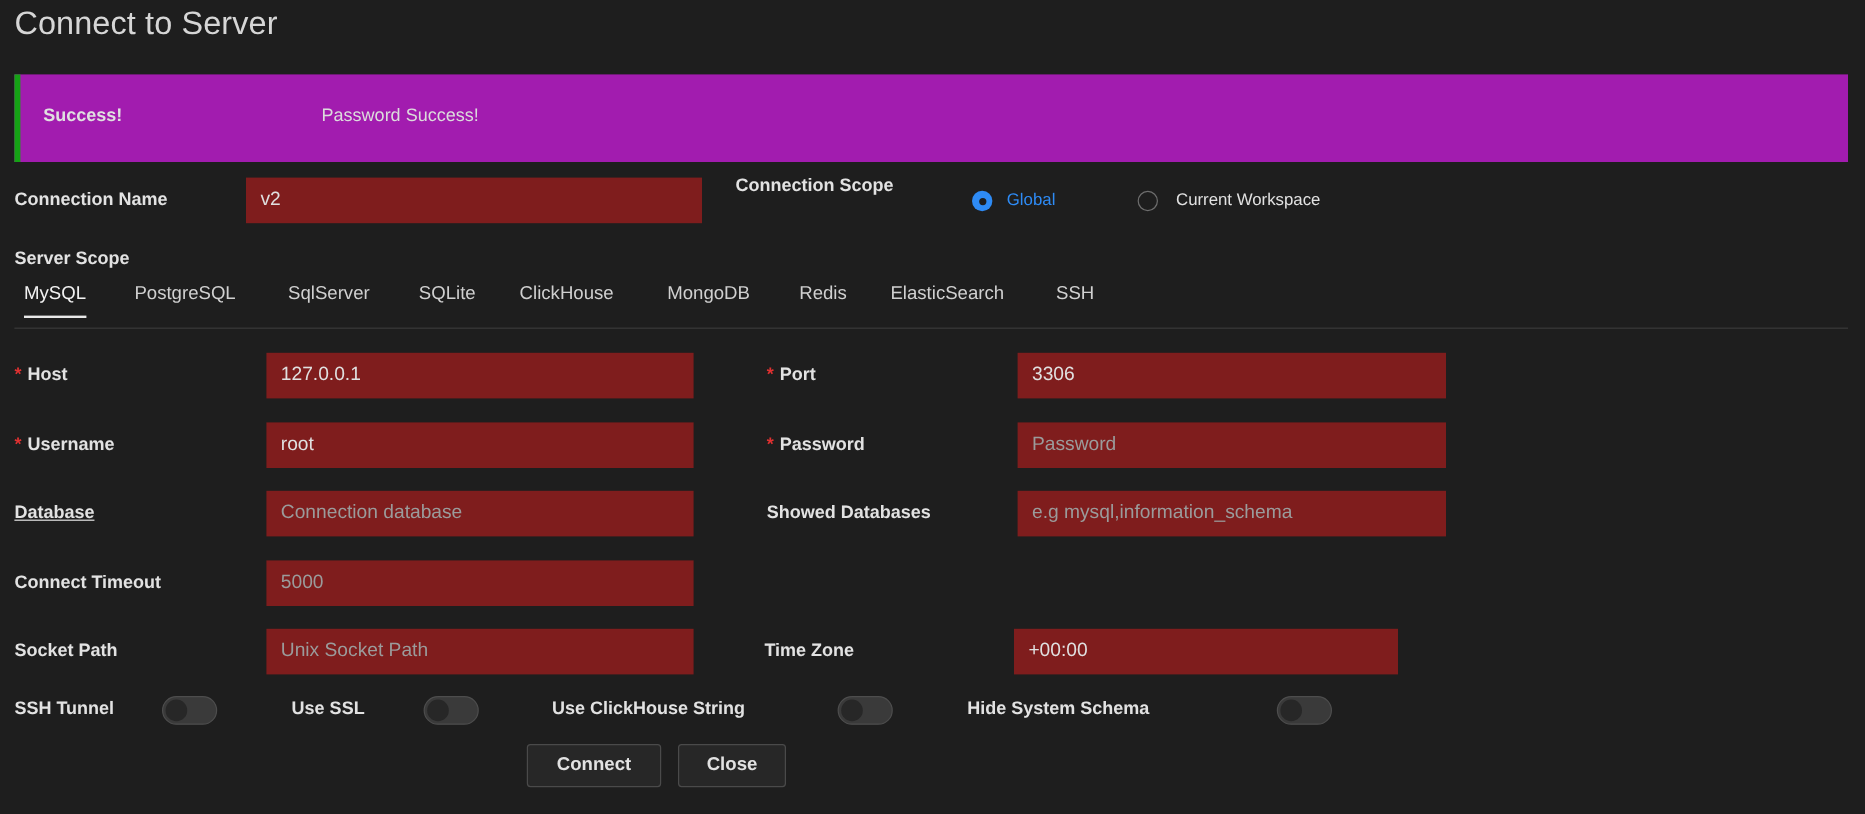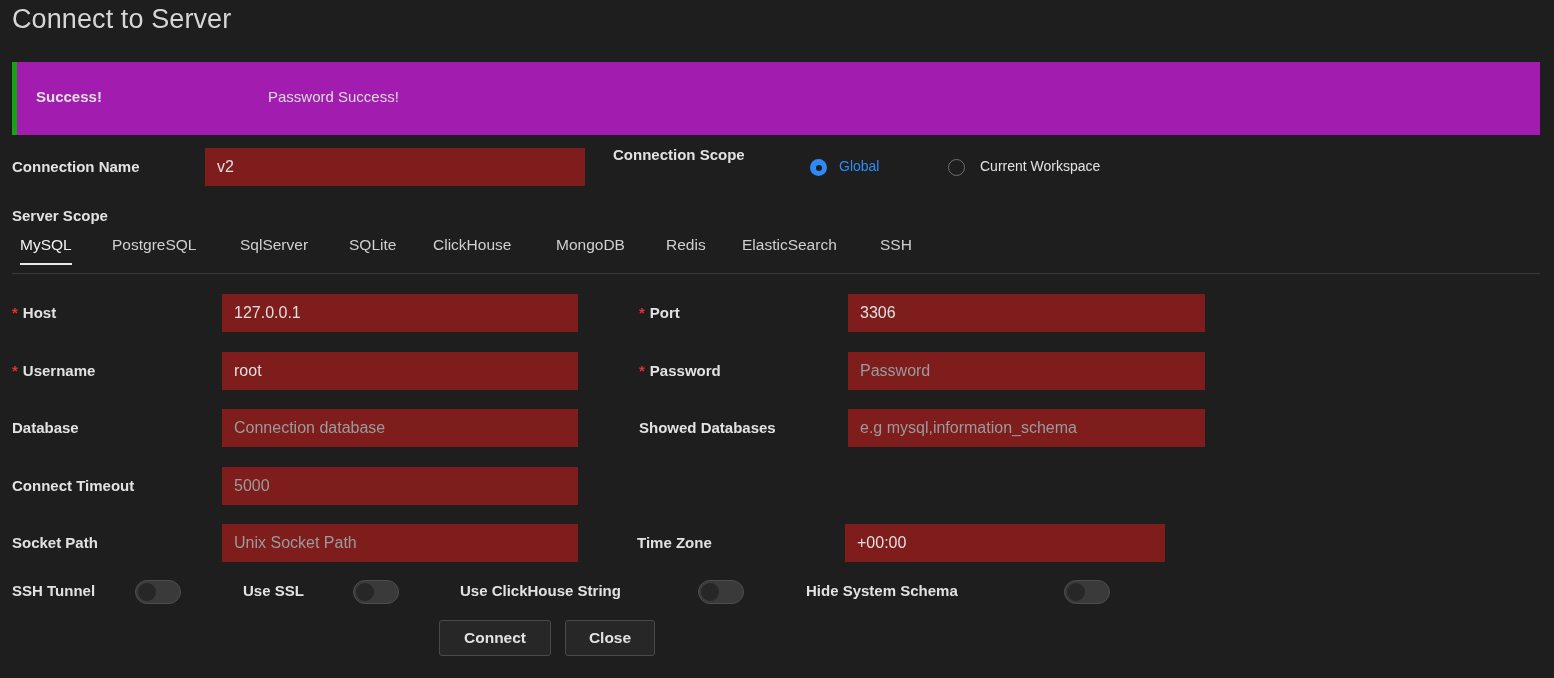--- a/index.html
+++ b/index.html
@@ -251,21 +251,21 @@
 <div class="lbl" style="left:12px; top:362px;">
   <span class="req-star">*</span><span>Username</span>
 </div>
 <input class="fld" style="left: 222px; top: 352px; width: 356px;" value="root">
 
 <div class="lbl" style="left:639px; top:362px;">
   <span class="req-star">*</span><span>Password</span>
 </div>
 <input class="fld" style="left: 848px; top: 352px; width: 357px;" placeholder="Password">
 
-<div class="lbl" style="left:12px; top:419px;">Database</div>
+<div class="lbl" style="left:12px; top:419px;text-decoration:underline;">Database</div>
 <input class="fld" style="left: 222px; top: 409px; width: 356px;" placeholder="Connection database">
 
 <div class="lbl" style="left:639px; top:419px;">Showed Databases</div>
 <input class="fld" style="left: 848px; top: 409px; width: 357px;" placeholder="e.g mysql,information_schema">
 
 <div class="lbl" style="left:12px; top:477px;">Connect Timeout</div>
 <input class="fld" style="left: 222px; top: 467px; width: 356px;" placeholder="5000">
 
 <div class="lbl" style="left:12px; top:534px;">Socket Path</div>
 <input class="fld" style="left: 222px; top: 524px; width: 356px;" placeholder="Unix Socket Path">

